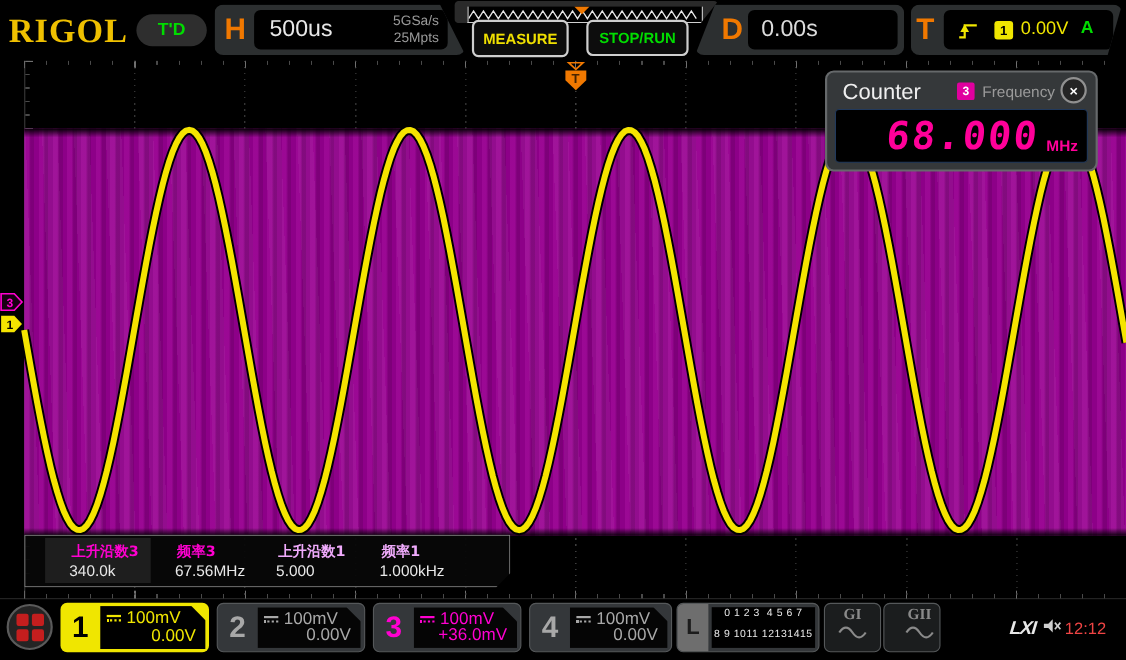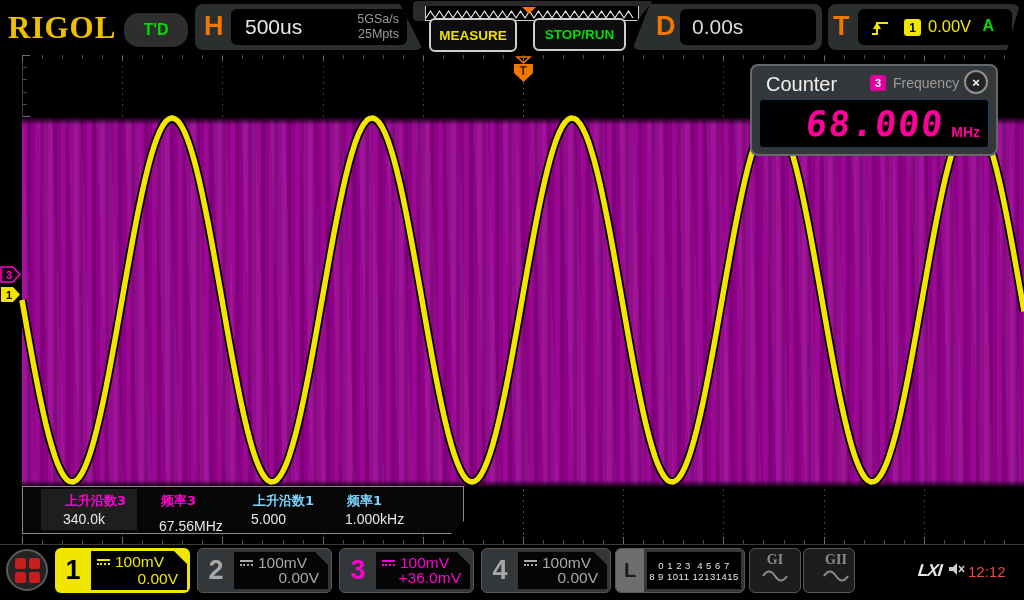--- a/index.html
+++ b/index.html
@@ -4,21 +4,21 @@
 <style>
   html,body{margin:0;padding:0;background:#000;}
   body{width:1024px;height:600px;position:relative;overflow:hidden;
        font-family:"Liberation Sans","DejaVu Sans",sans-serif;
        -webkit-font-smoothing:antialiased;}
 
   
   #topbar{position:absolute;left:0;top:0;width:1024px;height:55px;background:#000;z-index:30;}
   #brand{position:absolute;left:8px;top:10px;font-family:"Liberation Serif","DejaVu Serif",serif;
          font-weight:700;font-size:31px;color:#efc000;letter-spacing:1px;}
-  #td-pill{position:absolute;left:124px;top:13px;width:64px;height:34px;background:#2e2e2e;
+  #td-pill{position:absolute;left:124px;top:13px;width:64px;height:29px;background:#2e2e2e;
            border-radius:15px;color:#00dd00;font-weight:700;font-size:16px;
            display:flex;align-items:center;justify-content:center;}
   .block{position:absolute;top:4px;height:46px;background:#2c2f30;border-radius:8px;}
   #h-block{left:195px;width:228px;clip-path:polygon(0 0,calc(100% - 23px) 0,100% 100%,0 100%);}
   .blk-label{position:absolute;top:7px;font-weight:700;font-size:27px;color:#f07800;}
   .blk-inner{position:absolute;top:5px;bottom:5px;background:#000;border-radius:6px;}
   #h-inner{left:36px;width:176px;}
   #h-timebase{position:absolute;left:14px;top:6px;font-size:21px;color:#e8e8e8;}
   #h-rates{position:absolute;right:8px;top:3px;text-align:right;font-size:12.5px;line-height:15px;color:#9a9a9a;}
   #zz-plate{position:absolute;left:413px;top:1px;width:240px;height:20px;background:#2a2a2a;
@@ -87,21 +87,21 @@
                  font-weight:700;font-size:35px;color:#ff0099;transform:skewX(-6deg);letter-spacing:2px;}
   #counter-unit{position:absolute;right:8px;bottom:7px;font-size:14px;font-weight:700;color:#ff0099;}
 
   
   #meas{position:absolute;left:22px;top:486px;width:428px;height:46px;background:rgba(8,8,8,0.93);
         border:1px solid #8a8a8a;z-index:35;
         clip-path:polygon(0 0,100% 0,100% calc(100% - 13px),calc(100% - 13px) 100%,0 100%);padding-left:12px;}
   #meas-hl{position:absolute;left:18px;top:2px;width:96px;height:41px;background:#1e1e1e;}
   .m-label{position:absolute;top:5px;font-size:13px;font-weight:700;font-family:"DejaVu Sans",sans-serif;}
   .m-value{position:absolute;top:24px;font-size:14px;color:#e8e8e8;}
-  .m-pink{color:#ff00d0;} .m-yellow{color:#7dd3fc;}
+  .m-pink{color:#ff00d0;} .m-yellow{color:#f0abfc;}
 
   
   #botbar{position:absolute;left:0;top:545px;width:1024px;height:55px;background:#000;z-index:30;}
   #menu-btn{position:absolute;left:6px;top:4px;width:42px;height:42px;border-radius:50%;
             background:#242424;border:2px solid #5a5a5a;box-sizing:border-box;}
   #menu-btn .grid{position:absolute;left:7px;top:7px;width:24px;height:24px;display:grid;
                   grid-template-columns:11px 11px;grid-template-rows:11px 11px;gap:3px;}
   #menu-btn .sq{background:#c41e1e;border-radius:2px;}
   .chbadge{position:absolute;top:3px;width:135px;height:45px;border-radius:6px;box-sizing:border-box;}
   .chbadge .panel{position:absolute;left:36px;top:3px;right:3px;bottom:3px;background:#000;
@@ -119,22 +119,22 @@
   .chgray .panel{background:#050505;}
   #ch2{left:197px;} #ch2 .num{color:#a8a8a8;} #ch2 .row1,#ch2 .row2{color:#a8a8a8;}
   #ch3{left:339px;} #ch3 .num{color:#ff00d0;} #ch3 .row1,#ch3 .row2{color:#ff00d0;}
   #ch4{left:481px;width:130px;} #ch4 .num{color:#a8a8a8;} #ch4 .row1,#ch4 .row2{color:#a8a8a8;}
   #lbadge{position:absolute;left:615px;top:3px;width:130px;height:45px;background:#34373a;
           border:1px solid #55585a;border-radius:6px;box-sizing:border-box;}
   #lbadge .lcell{position:absolute;left:0;top:0;width:28px;height:100%;background:#6e6e6e;
                  border-radius:5px 0 0 5px;display:flex;align-items:center;justify-content:center;
                  font-size:20px;font-weight:700;color:#1c1c1c;}
   #lbadge .digits{position:absolute;left:31px;top:3px;right:3px;bottom:3px;background:#000;
-                  display:flex;flex-direction:column;align-items:center;justify-content:center;
-                  color:#e8e8e8;font-size:9.5px;line-height:11px;letter-spacing:0.5px;white-space:pre;}
+                  display:flex;flex-direction:column;align-items:center;
+                  color:#e8e8e8;font-size:9.5px;line-height:11px;letter-spacing:0.5px;white-space:pre;gap:8px;}
   .genbtn{position:absolute;top:3px;width:52px;height:45px;background:#1b1d1e;border:1px solid #55585a;
           border-radius:6px;box-sizing:border-box;color:#8a8a8a;text-align:center;}
   .genbtn .glabel{font-size:14px;font-weight:700;margin-top:3px;font-family:"Liberation Serif",serif;}
   #gen1{left:749px;} #gen2{left:803px;padding-left:14px;}
   #lxi{position:absolute;left:918px;top:16px;font-size:17px;font-weight:700;font-style:italic;
        color:#e8e8e8;transform:skewX(-6deg);letter-spacing:-1px;}
   #mute{position:absolute;left:948px;top:17px;}
   #clock{position:absolute;left:968px;top:18px;font-size:15px;color:#ef4444;}
 </style>
 </head>
@@ -240,21 +240,21 @@
     <div id="counter-value">68.000</div>
     <div id="counter-unit">MHz</div>
   </div>
 </div>
 
 <div id="meas">
   <div id="meas-hl"></div>
   <div class="m-label m-pink" style="left:42px;">上升沿数3</div>
   <div class="m-value" style="left:40px;">340.0k</div>
   <div class="m-label m-pink" style="left:138px;">频率3</div>
-  <div class="m-value" style="left:136px;margin-top:7px;">67.56MHz</div>
+  <div class="m-value" style="left:136px;">67.56MHz</div>
   <div class="m-label m-yellow" style="left:230px;">上升沿数1</div>
   <div class="m-value" style="left:228px;">5.000</div>
   <div class="m-label m-yellow" style="left:324px;">频率1</div>
   <div class="m-value" style="left:322px;">1.000kHz</div>
 </div>
 
 <div id="botbar">
   <div id="menu-btn">
     <div class="grid">
       <div class="sq"></div>

